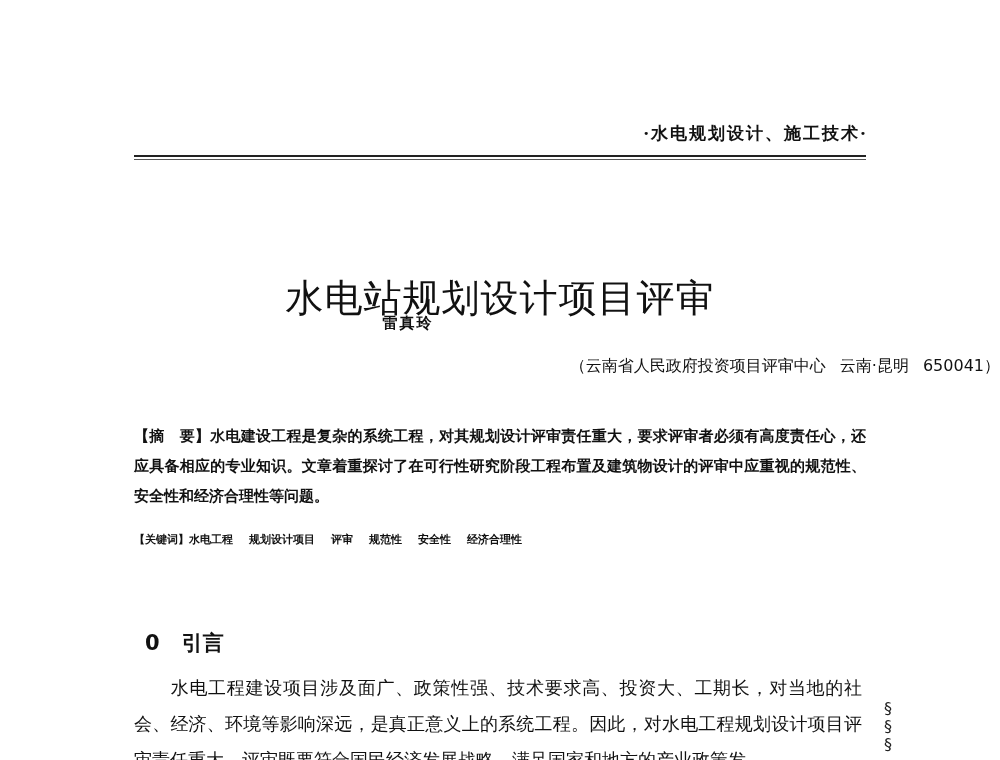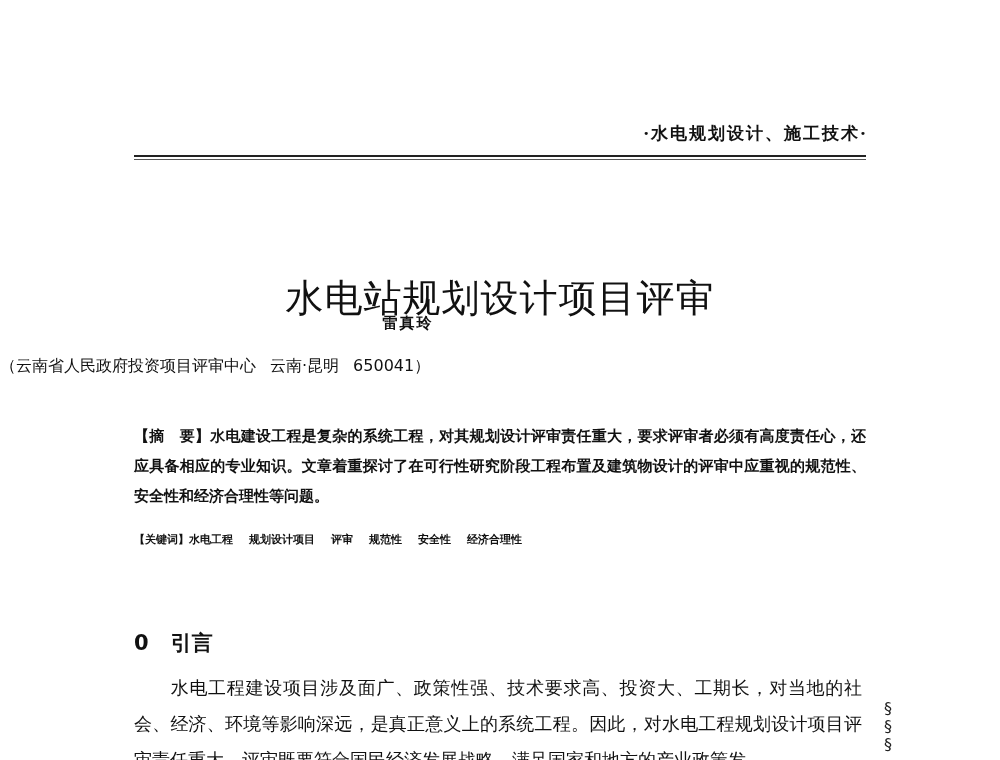--- a/index.html
+++ b/index.html
@@ -17,36 +17,36 @@
   .rule.r2 { top: 159px; height: 1px; background: #555; }
   .title {
     position: absolute; top: 248px; left: 0; width: 1000px; text-align: center;
     font-size: 38px; font-family: "DejaVu Sans", sans-serif; font-weight: normal; letter-spacing: 1px;
   }
   .author {
     position: absolute; top: 314px; left: 0; width: 816px; text-align: center;
     font-size: 15px; font-weight: bold; letter-spacing: 2px;
   }
   .affil {
-    position: absolute; top: 356px; left: 0; width: 1000px; text-align: left;
+    position: absolute; top: 356px; left: 0; width: 1000px; text-align: right;
     font-size: 16px; font-family: "DejaVu Sans", sans-serif;
   }
   .affil .gap { display: inline-block; width: 14px; }
   .abstract {
     position: absolute; top: 421px; left: 134px; width: 732px;
     font-size: 15px; line-height: 30px; font-weight: bold; text-align: justify;
   }
   .abstract .lbl { font-family: Liberation Sans, sans-serif; }
   .keywords {
     position: absolute; top: 532px; left: 134px; width: 732px;
     font-size: 11px; font-weight: bold; white-space: nowrap;
   }
   .keywords .kw { margin-right: 16px; }
   .section-head {
-    position: absolute; top: 612px; left: 134px;
+    position: absolute; top: 612px; left: 145px;
     font-size: 21px; font-family: "DejaVu Sans", sans-serif;
   }
   .section-head .num { margin-right: 22px; }
   .body-text {
     position: absolute; top: 652px; left: 134px; width: 728px;
     font-size: 18px; line-height: 36px; font-family: "DejaVu Sans", sans-serif; text-align: justify;
   }
   .body-text .indent { display: inline-block; width: 36px; }
   .binding-mark {
     position: absolute; left: 884px; top: 700px; width: 12px; height: 60px;

